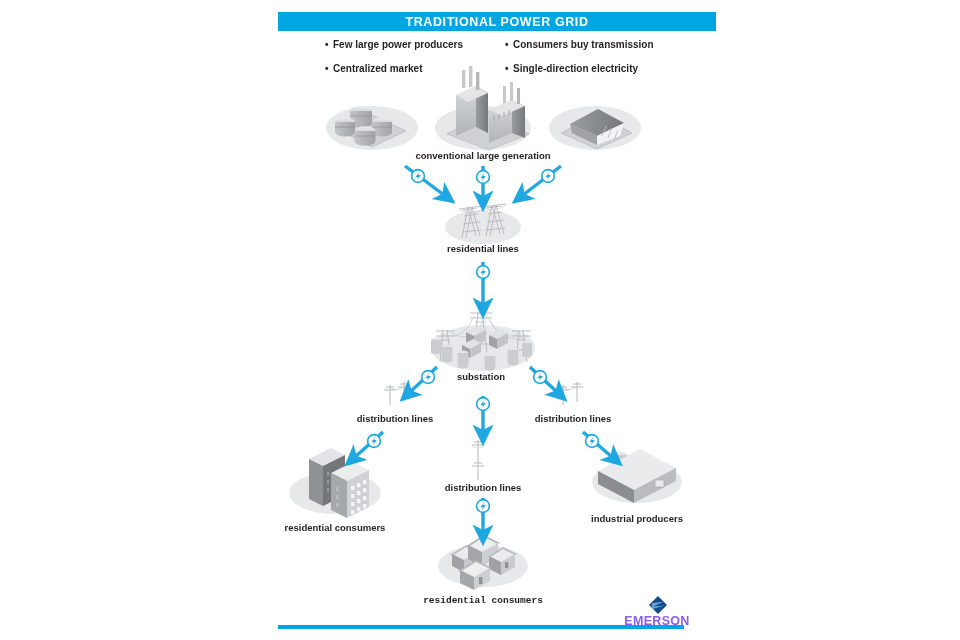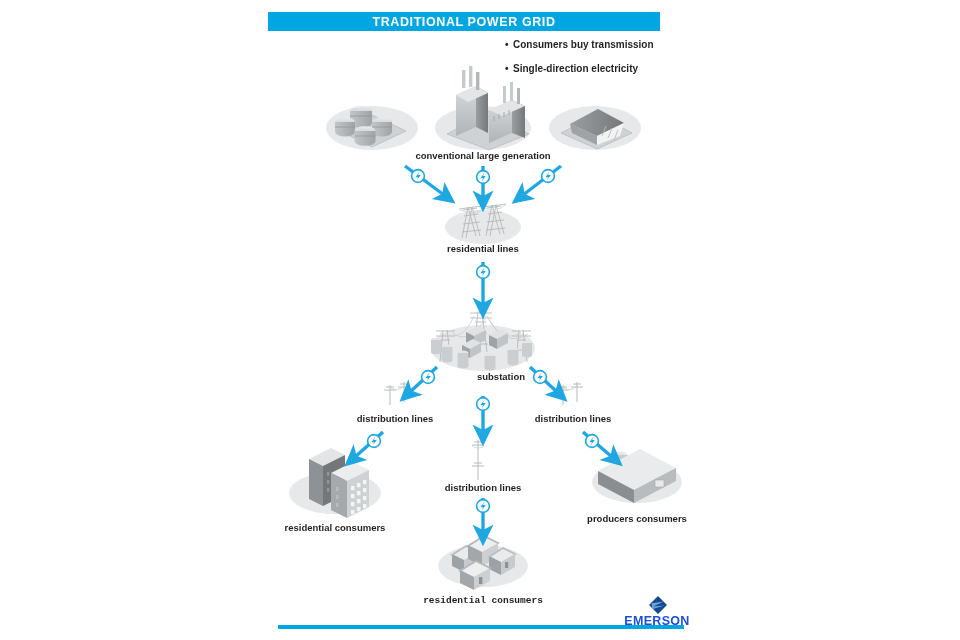--- a/index.html
+++ b/index.html
@@ -5,21 +5,21 @@
   html,body{margin:0;padding:0;}
   body{
     width:960px;height:640px;background:#ffffff;
     font-family:"Liberation Sans", sans-serif;
     overflow:hidden;position:relative;
   }
   .page{position:absolute;left:0;top:0;width:960px;height:640px;}
 
   
   .banner{
-    position:absolute;left:268px;top:12px;width:392px;height:19px;
+    position:absolute;left:278px;top:12px;width:438px;height:19px;
     background:#00A6E2;display:flex;align-items:center;justify-content:center;
   }
   .banner-title{
     color:#ffffff;font-size:12.5px;font-weight:bold;letter-spacing:.6px;
     font-family:"Liberation Sans", sans-serif;
   }
 
   
   .bullets{position:absolute;left:325px;top:38px;width:360px;height:40px;}
   .bcol{position:absolute;top:0;}
@@ -35,37 +35,45 @@
   .diagram{position:absolute;left:0;top:0;width:960px;height:640px;}
   .lbl{
     position:absolute;font-size:9.5px;font-weight:bold;color:#231f20;
     white-space:nowrap;text-align:center;
   }
 
   
   .logo{position:absolute;left:612px;top:596px;width:90px;height:34px;}
   .logo-word{
     position:absolute;left:0;top:18px;width:90px;text-align:center;
-    font-size:12.5px;font-weight:bold;color:#1d4ed8;letter-spacing:.3px;
+    font-size:12.5px;font-weight:bold;color:#8b5cf6;letter-spacing:.3px;
   }
   .logo-mark{position:absolute;left:36px;top:0px;}
   .rule{
     position:absolute;left:278px;top:625px;width:406px;height:4px;background:#00A6E2;
   }
 </style>
 </head>
 <body>
 
 <div class="page">
 
   <div class="banner">
     <span class="banner-title">TRADITIONAL POWER GRID</span>
   </div>
 
   <div class="bullets">
+    <div class="bcol left">
+      <div class="bullet">
+        <span class="dot">•</span><span>Few large power producers</span>
+      </div>
+      <div class="bullet">
+        <span class="dot">•</span><span>Centralized market</span>
+      </div>
+    </div>
     <div class="bcol right">
       <div class="bullet">
         <span class="dot">•</span><span>Consumers buy transmission</span>
       </div>
       <div class="bullet">
         <span class="dot">•</span><span>Single-direction electricity</span>
       </div>
     </div>
   </div>
 
@@ -426,26 +434,26 @@
         <g>
           <circle cx="483" cy="506" r="6.4" fill="#ffffff" stroke="#1EA7E1" stroke-width="1.6"></circle>
           <path d="M484.6,501.6 L480.4,507.2 L483.2,507.2 L481.6,510.6 L485.8,505 L483,505 Z" fill="#1EA7E1"></path>
         </g>
       </g>
     </svg>
 
     
     <div class="lbl" style="left:383px;top:150px;width:200px;">conventional large generation</div>
     <div class="lbl" style="left:413px;top:243px;width:140px;">residential lines</div>
-    <div class="lbl" style="left:433px;top:371px;width:96px;padding-left:20px;">substation</div>
+    <div class="lbl" style="left:433px;top:371px;width:96px;">substation</div>
     <div class="lbl" style="left:315px;top:413px;width:160px;">distribution lines</div>
     <div class="lbl" style="left:493px;top:413px;width:160px;">distribution lines</div>
     <div class="lbl" style="left:403px;top:482px;width:160px;">distribution lines</div>
     <div class="lbl" style="left:255px;top:522px;width:160px;">residential consumers</div>
-    <div class="lbl" style="left:557px;top:513px;width:160px;">producers consumers</div>
+    <div class="lbl" style="left:557px;top:513px;width:160px;">industrial producers</div>
     <div class="lbl" style="left:403px;top:595px;width:160px;font-family:Liberation Mono, monospace;">residential consumers</div>
   </div>
 
   <div class="logo">
     <svg class="logo-mark" width="20" height="18" viewBox="0 0 20 18">
       <path d="M10,0 L19,9 L10,18 L1,9 Z" fill="#124A8E"></path>
       <path d="M3.6,7.2 L16,5.6 L5.2,10.4 L16.4,9.4 L4.2,13.2 Z" fill="#6FA8DC" opacity=".95"></path>
     </svg>
     <div class="logo-word">EMERSON</div>
   </div>

